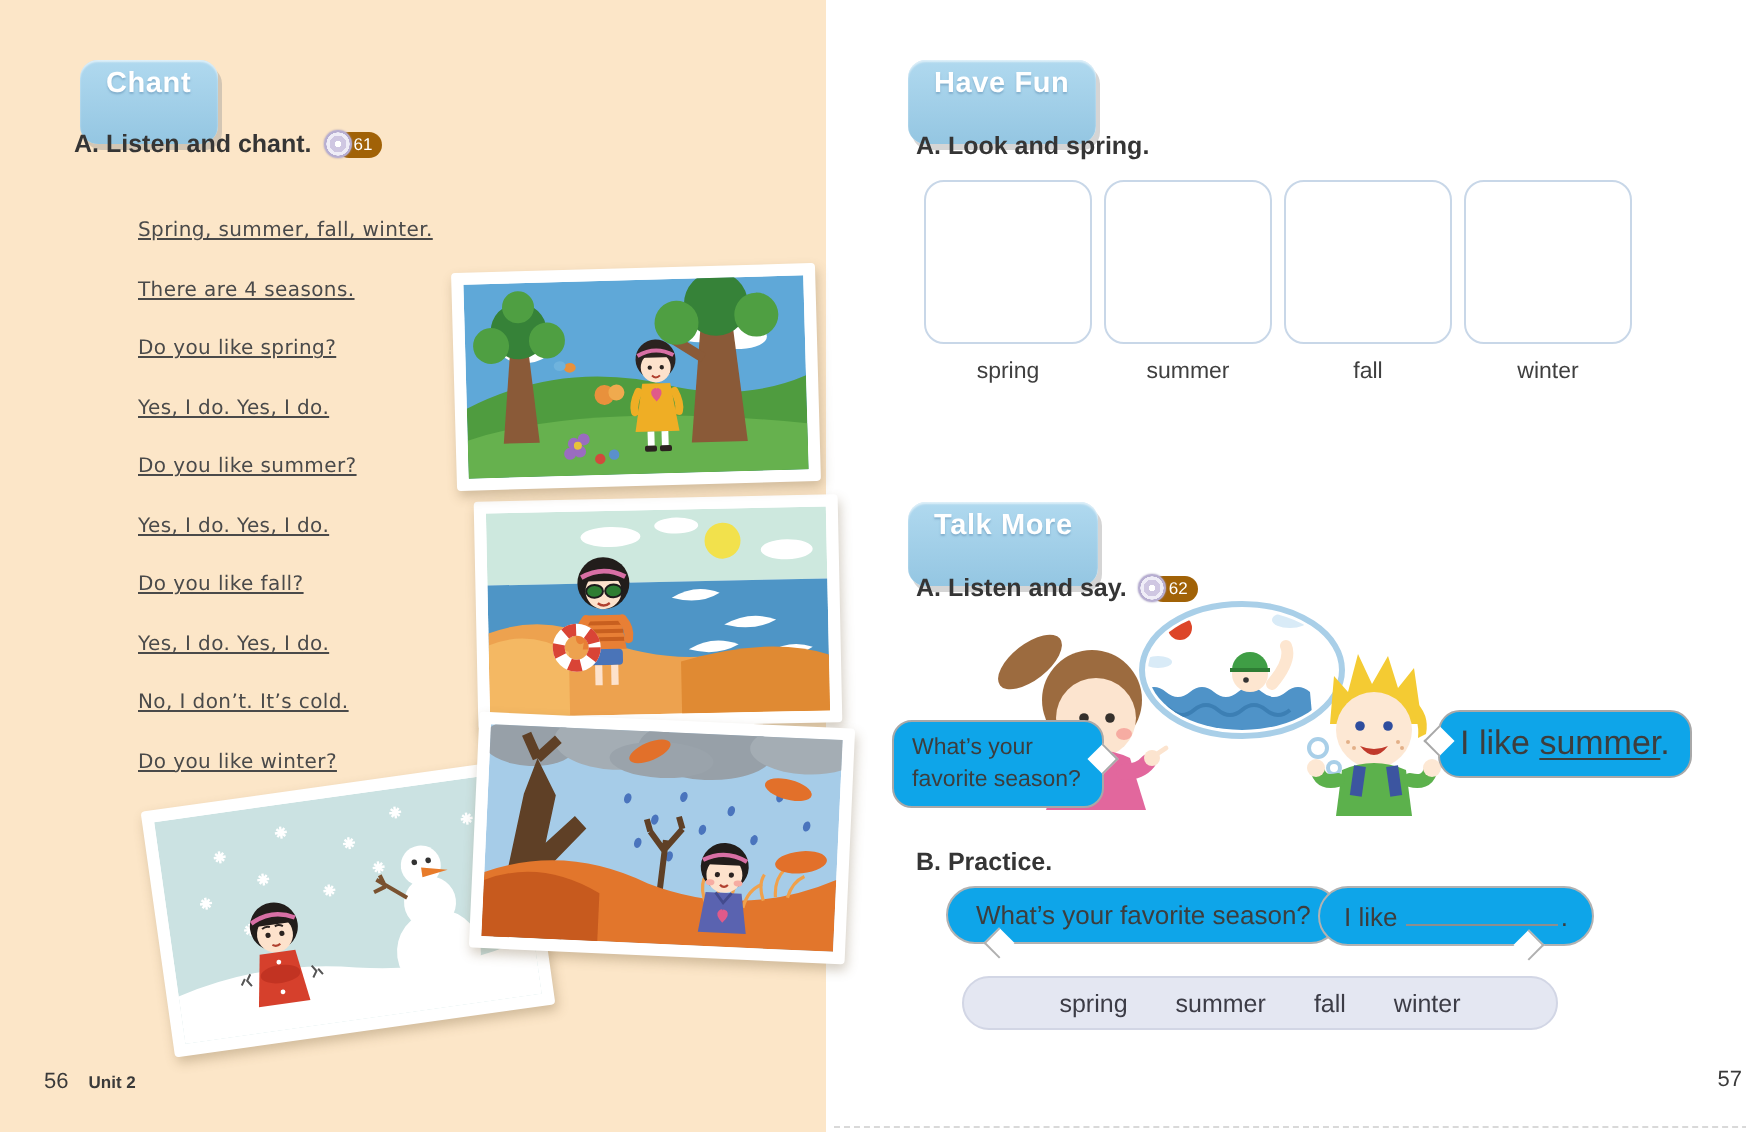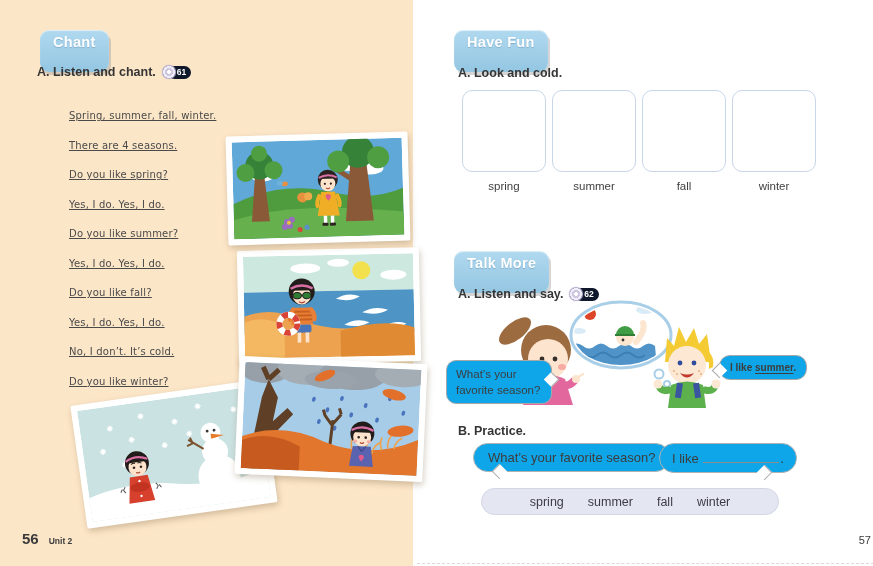--- a/index.html
+++ b/index.html
@@ -26,60 +26,60 @@
   .h-chant{left:37px;top:65px;}
   .h-stick{left:45px;top:66px;}
   .h-say{left:45px;top:287px;}
   .h-practice{left:45px;top:424px;}
 
   
   .cd{display:inline-flex;align-items:center;margin-left:6px;}
   .cd-disc{width:14px;height:14px;border-radius:50%;z-index:2;
            background:radial-gradient(circle at 50% 50%, #ffffff 0 16%, #cfc7e2 17% 42%, #efedf7 43% 58%, #b7aed1 59% 100%);
            box-shadow:0 0 1px #9a92b6;}
-  .cd-num{background:#0f172a;color:#fff;font-size:8.5px;font-weight:bold;
+  .cd-num{background:#a16207;color:#fff;font-size:8.5px;font-weight:normal;
           border-radius:8px;padding:1.5px 5px 1.5px 9px;margin-left:-8px;}
 
   
   .chant-text{position:absolute;left:69px;top:101px;font-family:"DejaVu Sans",sans-serif;
               font-size:10px;color:#4a4a4a;letter-spacing:.2px;text-decoration:underline;}
   .chant-line{height:29.5px;display:flex;align-items:center;white-space:nowrap;}
 
   
   .photo{position:absolute;background:#fff;padding:6px;border-radius:2px;
          box-shadow:1px 3px 6px rgba(110,85,50,.3);}
   .photo svg{display:block;}
   .photo-spring{left:227px;top:134px;transform:rotate(-1.6deg);z-index:3;}
   .photo-summer{left:238px;top:249px;transform:rotate(-1.2deg);z-index:1;}
   .photo-winter{left:78px;top:392px;transform:rotate(-8deg);z-index:2;}
   .photo-fall{left:237px;top:360px;transform:rotate(2.6deg);z-index:4;}
 
   
   .footer-left{position:absolute;left:22px;bottom:19px;display:flex;align-items:baseline;gap:10px;color:#3a3a3a;}
-  .footer-left .pnum{font-size:15px;font-weight:bold;}
+  .footer-left .pnum{font-size:11px;font-weight:normal;}
   .footer-left .unit{font-size:8.5px;font-weight:bold;}
   .footer-right{position:absolute;right:18px;bottom:20px;font-size:11px;color:#3a3a3a;margin-top:32px;}
 
   
   .sticker-row{position:absolute;left:49px;top:90px;display:flex;gap:6px;}
   .sticker-box{width:84px;height:82px;background:#fff;border:1.5px solid #c8d7e8;border-radius:10px;box-sizing:border-box;}
   .sticker-labels{position:absolute;left:49px;top:180px;display:flex;gap:6px;}
   .sticker-labels span{width:84px;text-align:center;font-size:11.5px;color:#3f3f3f;}
 
   
   .bubble{position:absolute;background:#0ea5e9;border:1.4px solid #a8a8a8;border-radius:12px;
           color:#3d3d3d;box-sizing:border-box;}
   .tail{position:absolute;width:10px;height:10px;background:#fff;}
   .tail-right{right:-6px;top:13px;border-top:1.4px solid #a8a8a8;border-right:1.4px solid #a8a8a8;transform:rotate(45deg);}
   .tail-left{left:-6px;top:9px;border-bottom:1.4px solid #a8a8a8;border-left:1.4px solid #a8a8a8;transform:rotate(45deg);}
   .tail-down-left{left:20px;bottom:-6px;border-bottom:1.4px solid #b0b0b0;border-left:1.4px solid #b0b0b0;transform:rotate(45deg);}
   .tail-down-right{right:26px;bottom:-6px;border-bottom:1.4px solid #b0b0b0;border-right:1.4px solid #b0b0b0;transform:rotate(-45deg);}
 
   .bubble-girl{left:33px;top:360px;width:106px;padding:5px 9px;font-size:11.5px;line-height:1.4;border-radius:10px;}
-  .bubble-boy{left:306px;top:355px;padding:6px 10px;font-size:10px;border-radius:11px;white-space:nowrap;font-weight:bold;}
+  .bubble-boy{left:306px;top:355px;padding:6px 10px;font-size:17px;border-radius:11px;white-space:nowrap;}
   .bubble-boy .uword{text-decoration:underline;text-underline-offset:2px;}
 
   .practice-q{left:60px;top:443px;padding:6px 14px;font-size:13px;border-radius:15px;border-color:#b2b2b2;white-space:nowrap;text-align:right;}
   .practice-a{left:246px;top:443px;padding:6px 12px;font-size:13px;border-radius:15px;border-color:#b2b2b2;white-space:nowrap;}
   .blank{display:inline-block;width:76px;height:12px;border-bottom:1.3px solid #8e8e8e;margin:0 1px;}
 
   
   .wordbox{position:absolute;left:68px;top:488px;width:298px;height:27px;background:#e4e7f2;
            border:1px solid #d2d6e5;border-radius:14px;display:flex;align-items:center;
            justify-content:center;gap:24px;font-size:12.5px;color:#3c3c46;box-sizing:border-box;}
@@ -302,21 +302,21 @@
       <span class="pnum">56</span>
       <span class="unit">Unit 2</span>
     </div>
   </div>
 
   <div class="page-right">
 
     <div class="badge badge-havefun">Have Fun</div>
 
     <div class="heading h-stick">
-      <span>A. Look and cold.</span>
+      <span>A. Look and spring.</span>
     </div>
 
     <div class="sticker-row">
       <div class="sticker-box"></div>
       <div class="sticker-box"></div>
       <div class="sticker-box"></div>
       <div class="sticker-box"></div>
     </div>
     <div class="sticker-labels">
       <span>spring</span>

